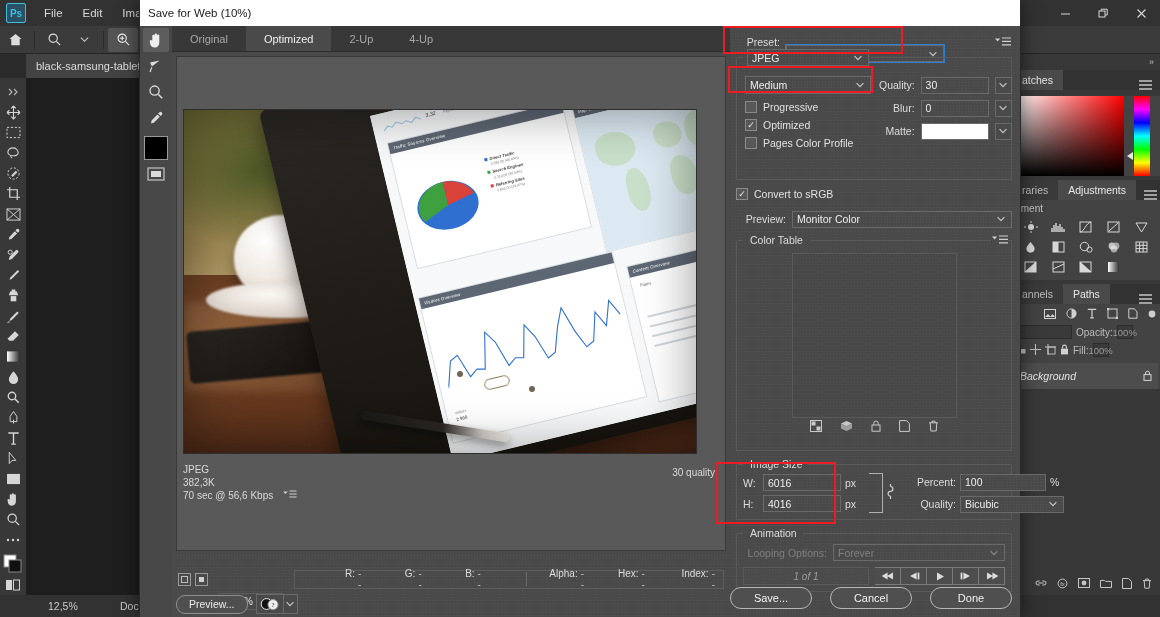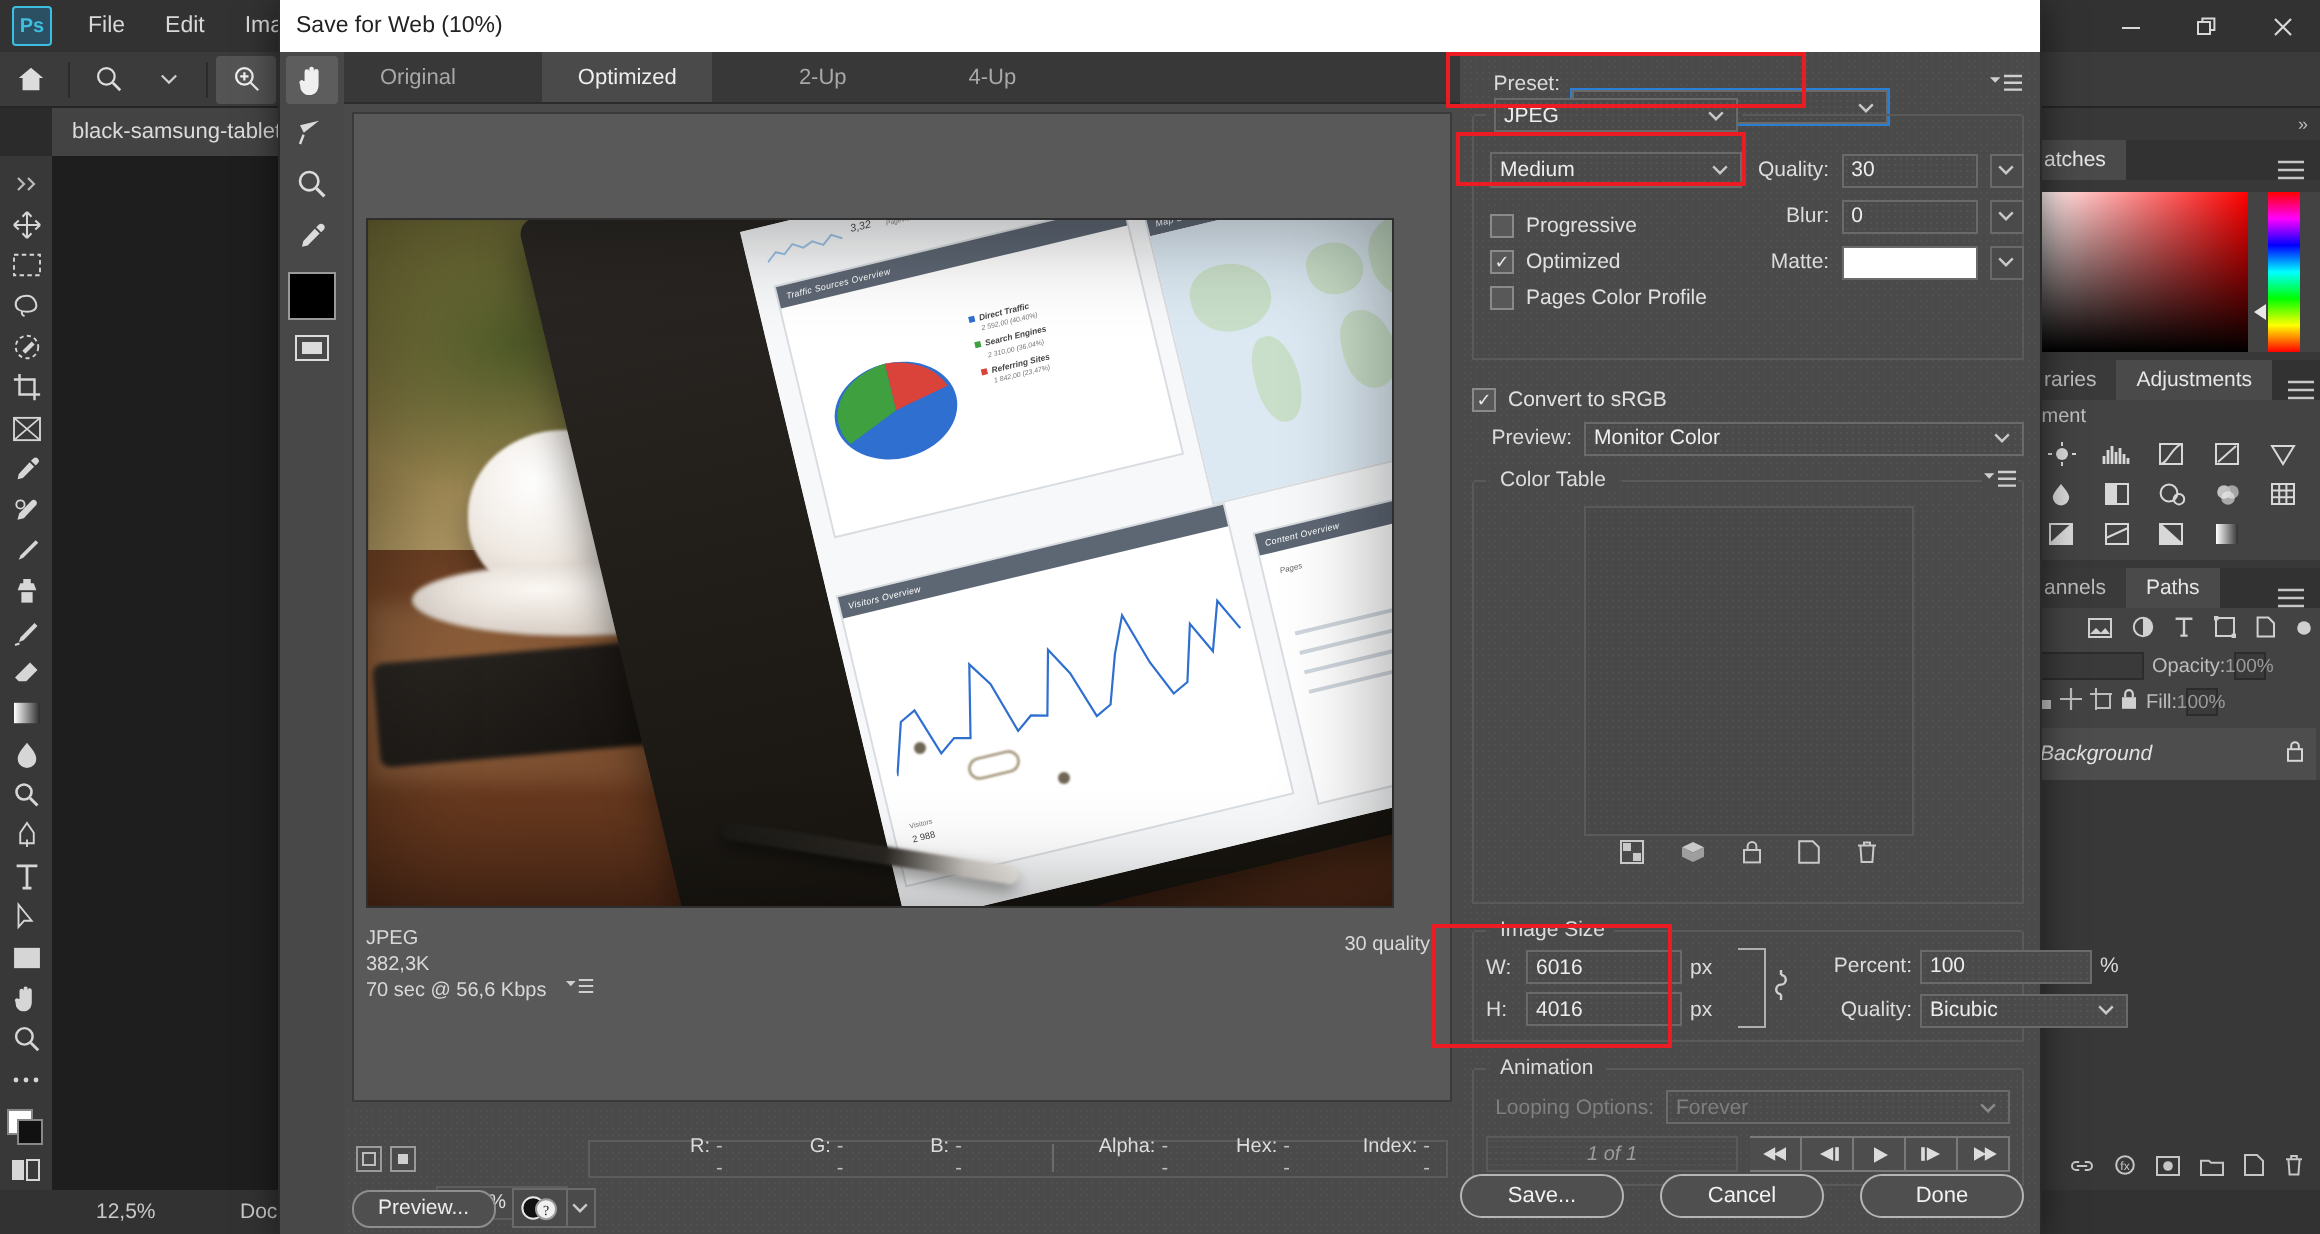--- a/index.html
+++ b/index.html
@@ -111,21 +111,21 @@
      background-size:3px 3px; }
 
   
   #sfw-tools{ position:absolute; left:0; top:0; width:32px; bottom:0; background:#484848;}
   .sfwtool{ width:26px;height:24px;margin:2px 3px;display:flex;align-items:center;justify-content:center;color:#dcdcdc;}
   .sfwtool.sel{ background:#5d5d5d; border-radius:2px;}
   #sfw-swatch{ width:24px;height:24px;margin:6px 4px 2px;background:#000;border:1px solid #9a9a9a;}
 
   
   #view-tabs{ position:absolute; left:32px; top:0; right:290px; height:26px; background:#383838;
-              display:flex; align-items:stretch; border-bottom:1px solid #2c2c2c;gap:25px;}
+              display:flex; align-items:stretch; border-bottom:1px solid #2c2c2c;}
   .vtab{ padding:0 18px; display:flex;align-items:center; font-size:11px; color:#a8a8a8;}
   .vtab.active{ background:#4a4a4a; color:#efefef;}
 
   
   #preview-wrap{ position:absolute; left:32px; top:26px; right:290px; bottom:62px; background:#4a4a4a; padding:4px;}
   #preview-inner{ position:relative; width:100%; height:100%; background:#595959; border:1px solid #3a3a3a; overflow:hidden;}
 
   #photo{ position:absolute; left:6px; top:52px; width:514px; height:345px; overflow:hidden;
           border:1px solid #2e2e2e; background:#6b5a33;}
 
@@ -212,21 +212,21 @@
   .field .cv{ flex:1; overflow:hidden; white-space:nowrap;}
   .caret{ width:12px; display:flex; align-items:center; justify-content:center; color:#c8c8c8; font-size:7px;}
   .field.hl{ outline:1px solid #2a7fd4;margin-top:23px; }
   .panelmenu{ width:18px; height:14px; display:flex; align-items:center; justify-content:center; color:#cfcfcf; font-size:8px;}
 
   .group{ position:relative; border:1px solid #5a5a5a; border-top:none; padding:10px 8px 8px; margin-top:8px;}
   .group > .gtitle{ position:absolute; top:-7px; left:8px; background:#4a4a4a; padding:0 5px; font-size:10.5px; color:#dcdcdc;}
   .group > .gline-l{ position:absolute; top:-1px; left:0; width:6px; height:1px; background:#5a5a5a;}
   .group > .gline-r{ position:absolute; top:-1px; right:0; left:auto; height:1px; background:#5a5a5a;}
 
-  .chk{ display:flex; align-items:flex-end; gap:6px; height:18px; font-size:10.5px; color:#e0e0e0;}
+  .chk{ display:flex; align-items:flex-start; gap:6px; height:18px; font-size:10.5px; color:#e0e0e0;}
   .box{ width:12px;height:12px;border:1px solid #8a8a8a; background:#585858; display:flex;align-items:center;justify-content:center;
         color:#e9e9e9; font-size:9px; line-height:1;}
 
   .redbox{ position:absolute; border:2px solid #ec1c24; pointer-events:none; }
 
   
   #ct-grid{ width:165px; height:165px; margin:6px auto 2px; border:1px solid #5a5a5a; background:#484848;
             background-image:radial-gradient(rgba(255,255,255,0.04) 0.5px, transparent 0.6px); background-size:3px 3px;}
   #ct-icons{ display:flex; justify-content:center; gap:18px; color:#c9c9c9; padding-bottom:2px;}
   .link-brk{ width:14px; height:40px; border:1px solid #b0b0b0; border-left:none; }

